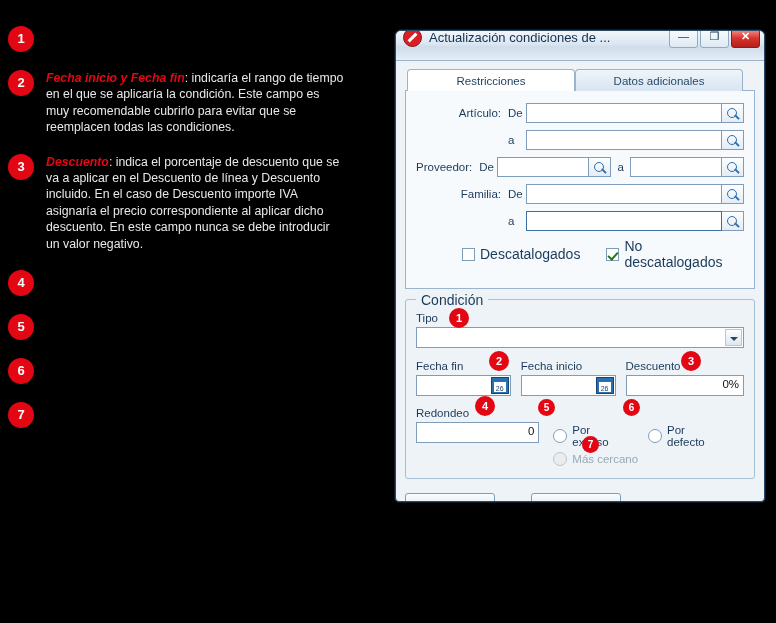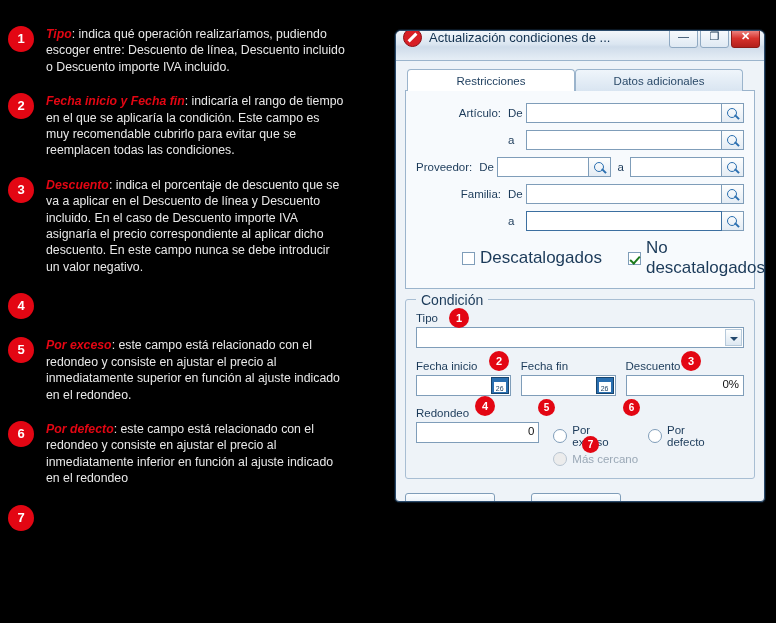--- a/index.html
+++ b/index.html
@@ -155,21 +155,21 @@
     background: #ffffff;
     font-weight: normal;
     position: relative;
     z-index: 2;
   }
   .tab:not(.active) { color: #2b4a69; }
 
   .tab-panel {
     border: 1px solid #9bb4cc;
     background: #f7fafd;
-    padding: 12px 10px 10px 10px;
+    padding: 12px 10px 18px 10px;
     box-sizing: border-box;
     margin-top: -1px;
   }
 
   .frow {
     display: flex;
     align-items: center;
     margin-bottom: 7px;
   }
   .flabel {
@@ -229,21 +229,21 @@
     font-size: 11.5px;
     color: #1b3a59;
     padding: 0 6px;
     flex: 0 0 auto;
   }
 
   .checks {
     display: flex;
     align-items: center;
     padding-left: 46px;
-    font-size: 17px;
+    font-size: 14px;
     color: #1b3a59;
   }
   .chk {
     width: 13px; height: 13px;
     border: 1px solid #7f9db9;
     background: #fff;
     box-sizing: border-box;
     margin-right: 5px;
     position: relative;
     flex: 0 0 auto;
@@ -418,23 +418,20 @@
     font-size: 10px;
   }
 </style>
 </head>
 <body>
 
 <div id="annotations">
 
   <div class="note">
     <div class="badge">1</div>
-    <div class="note-text">
-      <span class="hl">Tipo</span><span>: indica qué operación realizaríamos, pudiendo escoger entre: Descuento de línea, Descuento incluido o Descuento importe IVA incluido.</span>
-    </div>
   </div>
 
   <div class="note">
     <div class="badge">2</div>
     <div class="note-text">
       <span class="hl">Fecha inicio y Fecha fin</span><span>: indicaría el rango de tiempo en el que se aplicaría la condición. Este campo es muy recomendable cubrirlo para evitar que se reemplacen todas las condiciones.</span>
     </div>
   </div>
 
   <div class="note">
@@ -443,30 +440,24 @@
       <span class="hl">Descuento</span><span>: indica el porcentaje de descuento que se va a aplicar en el Descuento de línea y Descuento incluido. En el caso de Descuento importe IVA asignaría el precio correspondiente al aplicar dicho descuento. En este campo nunca se debe introducir un valor negativo.</span>
     </div>
   </div>
 
   <div class="note">
     <div class="badge">4</div>
   </div>
 
   <div class="note">
     <div class="badge">5</div>
-    <div class="note-text">
-      <span class="hl">Por exceso</span><span>: este campo está relacionado con el redondeo y consiste en ajustar el precio al inmediatamente superior en función al ajuste indicado en el redondeo.</span>
-    </div>
   </div>
 
   <div class="note">
     <div class="badge">6</div>
-    <div class="note-text">
-      <span class="hl">Por defecto</span><span>: este campo está relacionado con el redondeo y consiste en ajustar el precio al inmediatamente inferior en función al ajuste indicado en el redondeo</span>
-    </div>
   </div>
 
   <div class="note">
     <div class="badge">7</div>
   </div>
 
 </div>
 
 <div id="app-window">
 
@@ -549,29 +540,29 @@
     <div class="group">
       <span class="group-legend">Condición</span>
 
       <span class="glabel">Tipo</span>
       <div class="select">
         <div class="arrow"></div>
       </div>
 
       <div class="three-col">
         <div class="col">
-          <span class="glabel">Fecha inicio</span>
+          <span class="glabel">Fecha fin</span>
           <div class="datefield">
             <div class="cal-btn">
               <span class="num">26</span>
             </div>
           </div>
         </div>
         <div class="col">
-          <span class="glabel">Fecha fin</span>
+          <span class="glabel">Fecha inicio</span>
           <div class="datefield">
             <div class="cal-btn">
               <span class="num">26</span>
             </div>
           </div>
         </div>
         <div class="col wide">
           <span class="glabel">Descuento</span>
           <div class="numfield">0%</div>
         </div>

